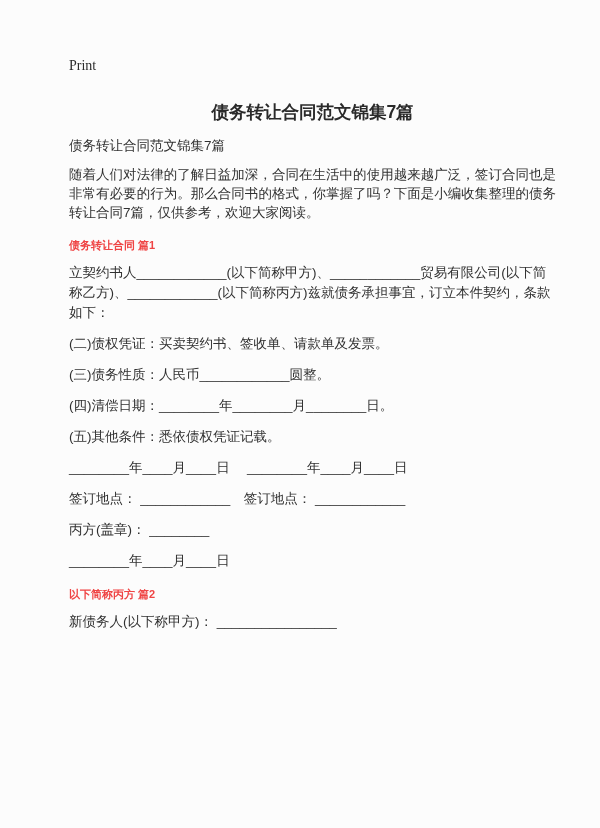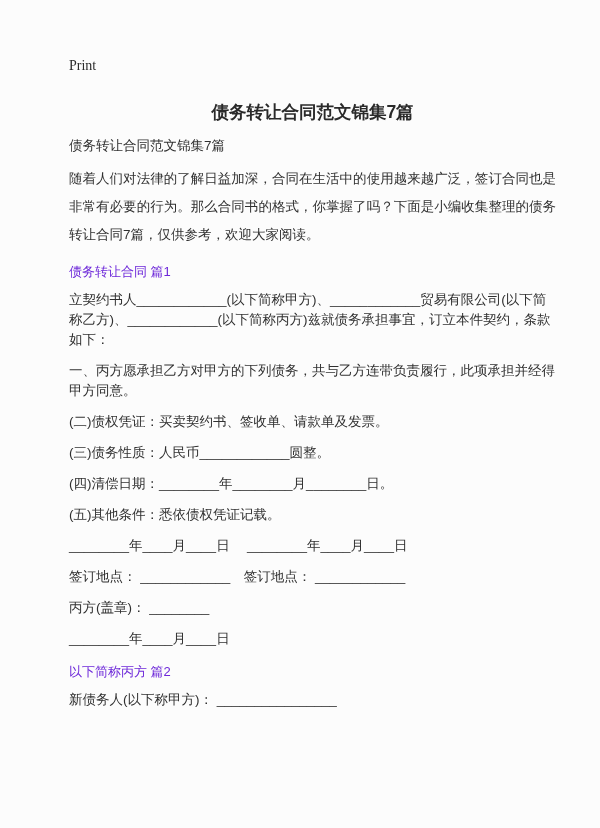--- a/index.html
+++ b/index.html
@@ -36,29 +36,29 @@
     font-weight: bold;
     text-align: center;
     color: #2a2a2a;
   }
   .doc-subtitle {
     margin-top: 12px;
     line-height: 20px;
   }
   .intro {
     margin-top: 9px;
-    line-height: 28px;
+    line-height: 19px;
     text-align: justify;
   }
   .sec-heading {
     margin-top: 13px;
-    font-size: 13px;
-    font-weight: normal;
+    font-size: 11px;
+    font-weight: bold;
     line-height: 20px;
-    color: #6d28d9;
+    color: #ef4444;
   }
   .para { margin-top: 11px; line-height: 20px; }
   .para.first-after-heading { margin-top: 8px; }
 </style>
 </head>
 <body>
 
 <div class="page">
 
   <div class="print-label">Print</div>
@@ -66,21 +66,20 @@
   <h1 class="doc-title">债务转让合同范文锦集7篇</h1>
 
   <p class="doc-subtitle">债务转让合同范文锦集7篇</p>
 
   <p class="intro">随着人们对法律的了解日益加深，合同在生活中的使用越来越广泛，签订合同也是非常有必要的行为。那么合同书的格式，你掌握了吗？下面是小编收集整理的债务转让合同7篇，仅供参考，欢迎大家阅读。</p>
 
   <h2 class="sec-heading">债务转让合同 篇1</h2>
 
   <p class="para first-after-heading">立契约书人____________(以下简称甲方)、____________贸易有限公司(以下简称乙方)、____________(以下简称丙方)兹就债务承担事宜，订立本件契约，条款如下：</p>
 
-  <p class="para">一、丙方愿承担乙方对甲方的下列债务，共与乙方连带负责履行，此项承担并经得甲方同意。</p>
 
 
   <p class="para">(二)债权凭证：买卖契约书、签收单、请款单及发票。</p>
 
   <p class="para">(三)债务性质：人民币____________圆整。</p>
 
   <p class="para">(四)清偿日期：________年________月________日。</p>
 
   <p class="para">(五)其他条件：悉依债权凭证记载。</p>
 

